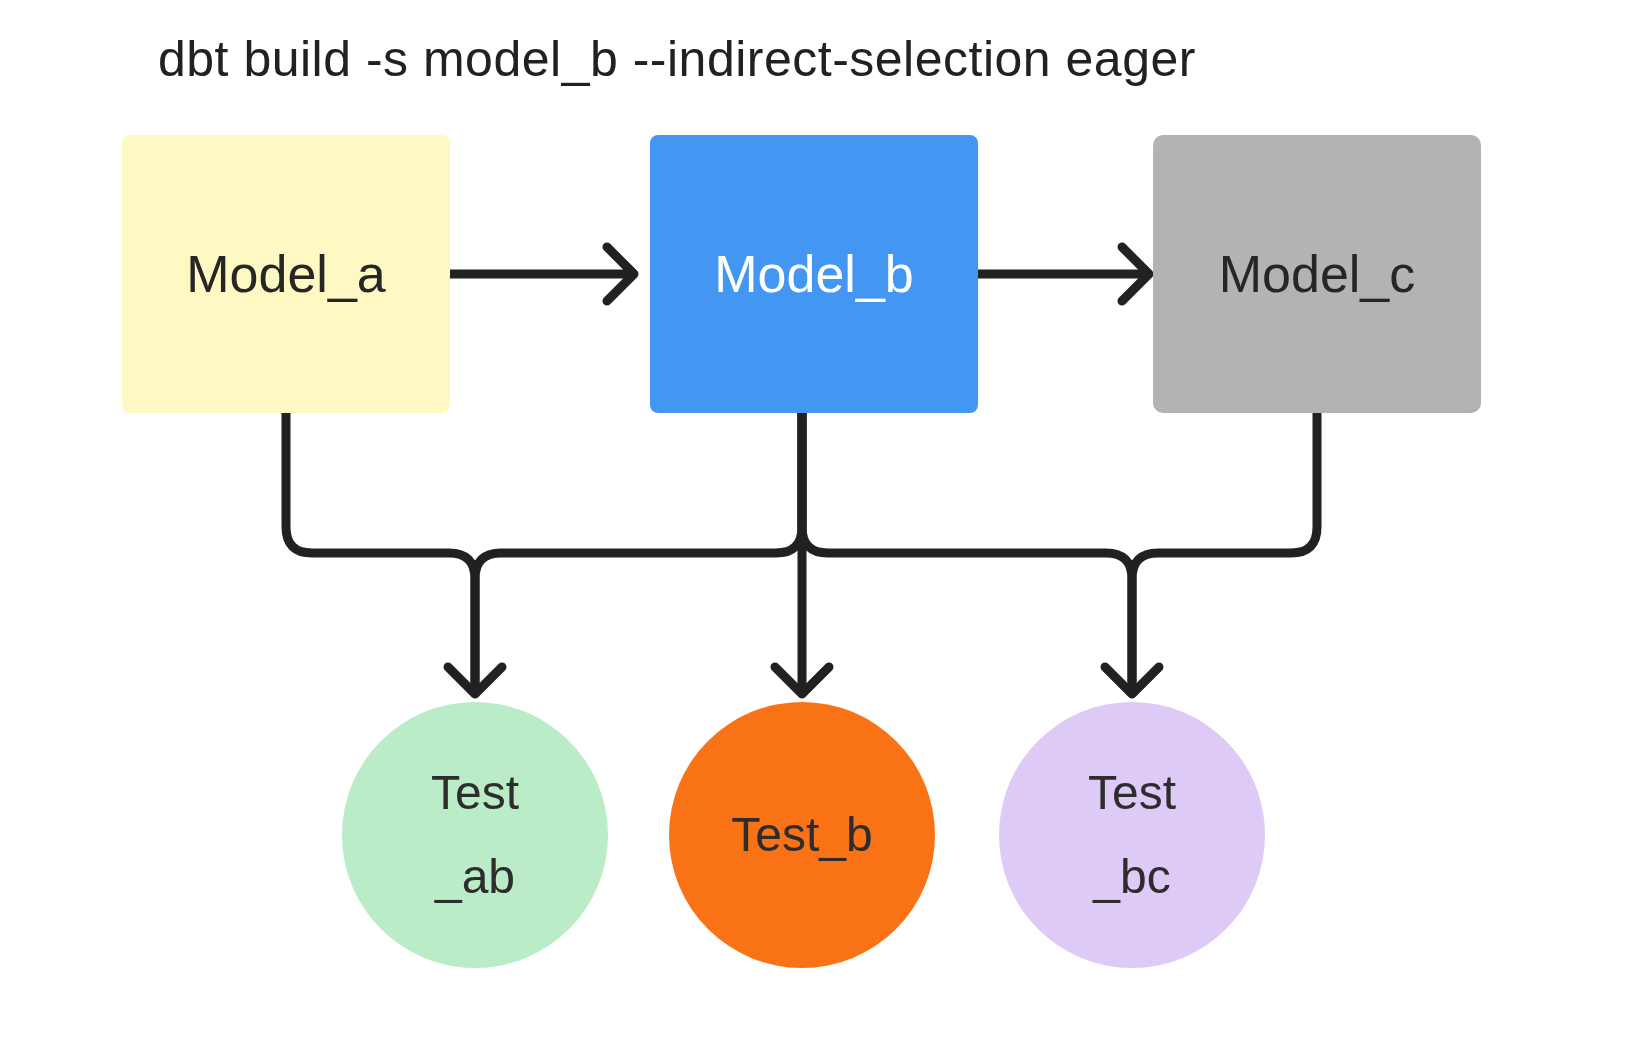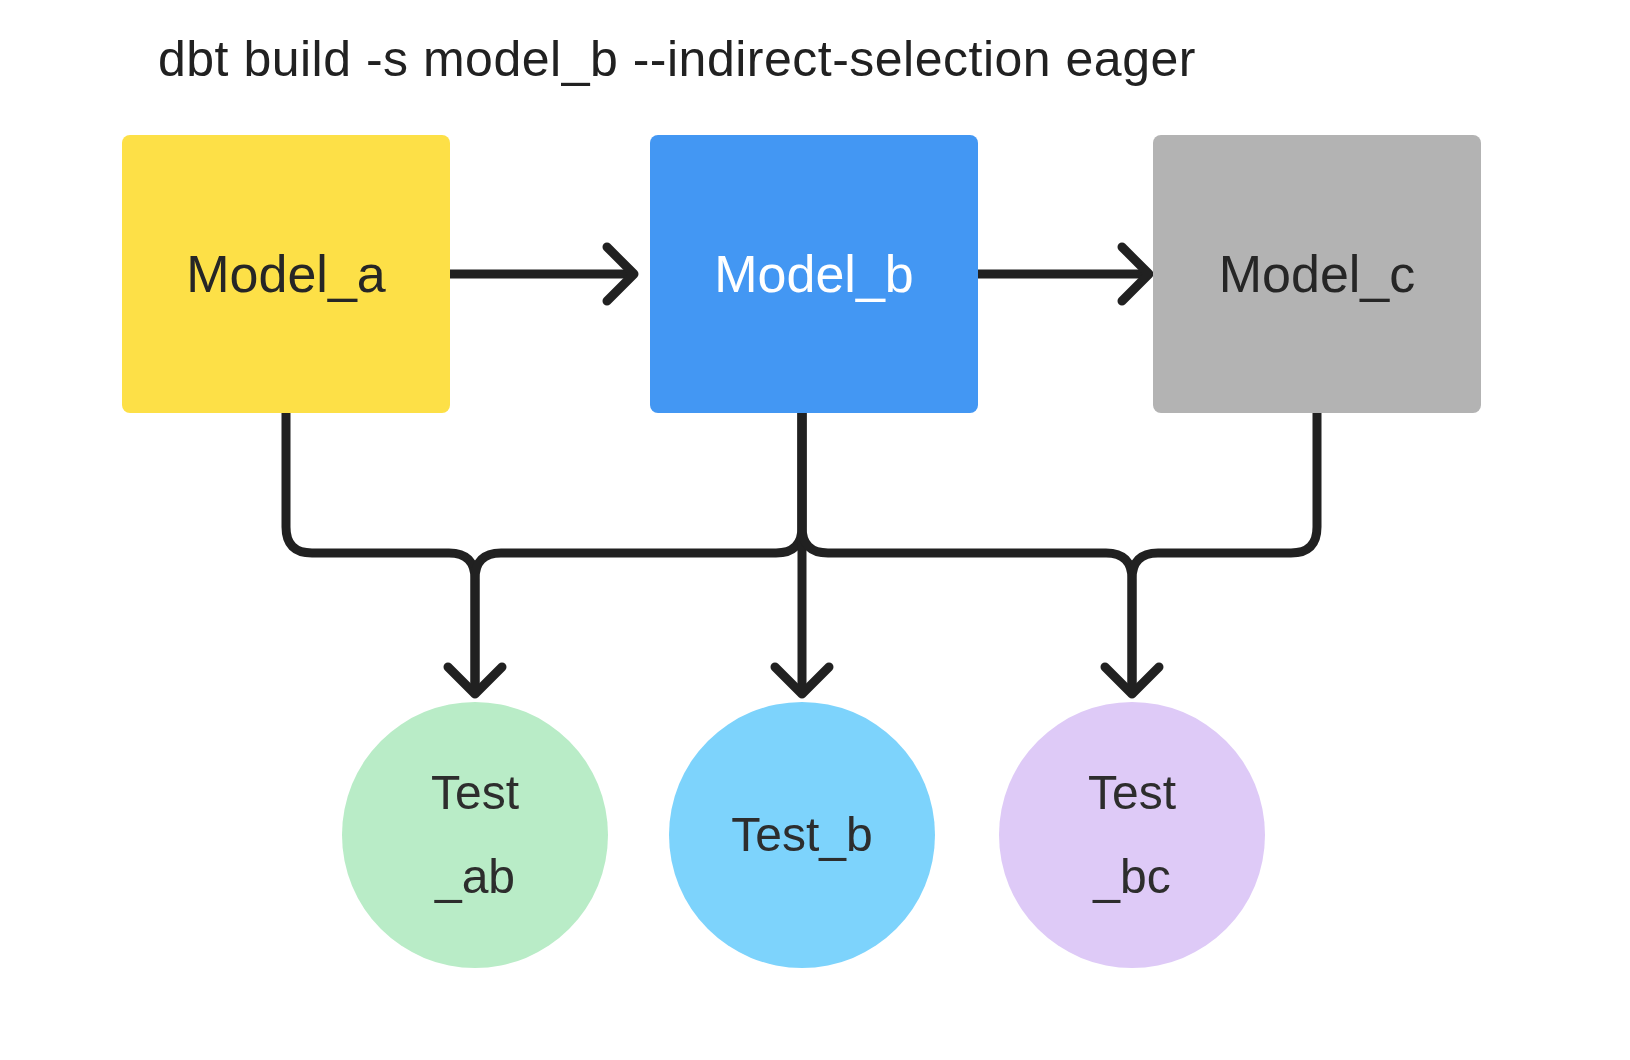--- a/index.html
+++ b/index.html
@@ -37,40 +37,40 @@
     top: 135px;
     width: 328px;
     height: 278px;
     border-radius: 8px;
     display: flex;
     align-items: center;
     justify-content: center;
     font-size: 52px;
     color: #262626;
   }
-  .node-model-a { left: 122px; background: #fde047; text-align: right; }
+  .node-model-a { left: 122px; background: #fef9c3; text-align: right; }
   .node-model-b { left: 638px; background: #4397f3; color: #ffffff; margin-left: 12px; }
-  .node-model-c { left: 1153px; background: #b3b3b3; }
+  .node-model-c { left: 1153px; background: #b3b3b3; border-radius: 10px; }
   .test-circle {
     position: absolute;
     top: 702px;
     width: 266px;
     height: 266px;
     border-radius: 50%;
     display: flex;
     flex-direction: column;
     align-items: center;
     justify-content: center;
     font-size: 48px;
     line-height: 84px;
     color: #2d2d2d;
     text-align: center;
   }
   .test-ab { left: 342px; background: #b9ecc7; }
-  .test-b  { left: 669px; background: #7dd3fc; }
+  .test-b  { left: 669px; background: #f97316; }
   .test-bc { left: 999px; background: #decaf7; }
 </style>
 </head>
 <body>
 
 <div class="canvas">
 
   <div class="diagram-title">dbt build -s model_b --indirect-selection eager</div>
 
   <svg class="edges-layer" viewBox="0 0 1630 1060" xmlns="http://www.w3.org/2000/svg">

